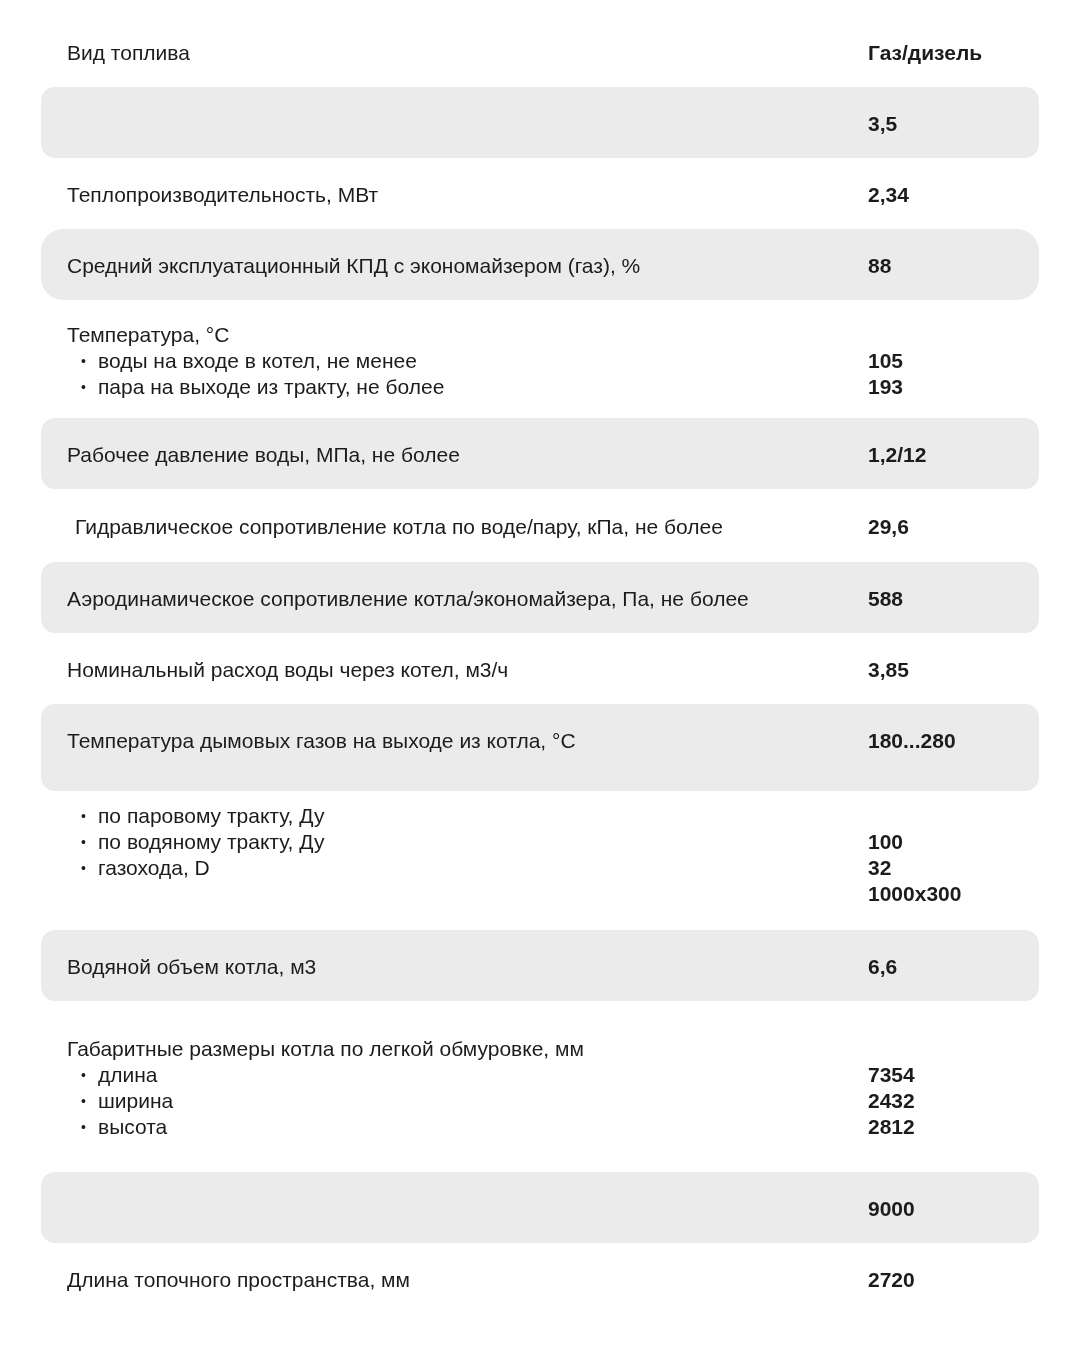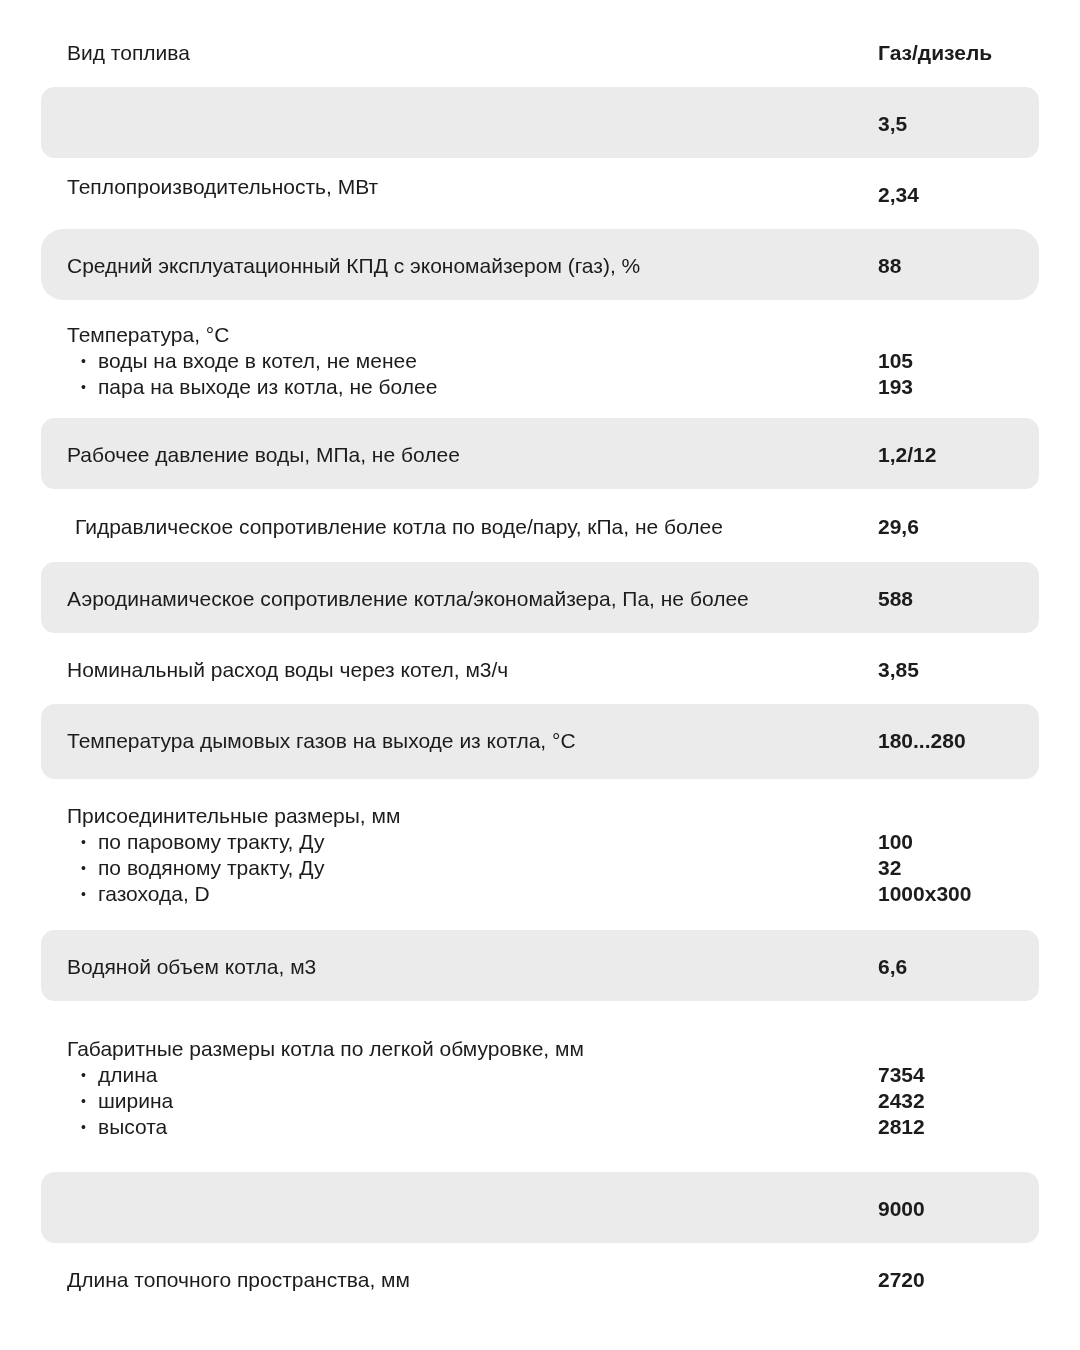--- a/index.html
+++ b/index.html
@@ -13,21 +13,21 @@
     position: absolute; left: 0; width: 998px;
     border-radius: 14px; box-sizing: border-box;
   }
   .row.shaded { background: #ebebeb; }
   .label {
     position: absolute; left: 26px; font-size: 21px; line-height: 26px;
     white-space: nowrap;
   }
   .value {
     position: absolute; left: 827px; font-size: 21px; line-height: 26px;
-    font-weight: bold; white-space: nowrap; margin-left: 10px;
+    font-weight: bold; white-space: nowrap;
   }
   .sub { display: block; padding-left: 31px; position: relative; }
   .sub .dot {
     position: absolute; left: 14px; top: 0; font-size: 14px;
   }
   .vline { display: block; }
 </style>
 </head>
 <body>
 
@@ -36,34 +36,34 @@
   <div class="row" style="top:0;height:72px;">
     <span class="label" style="top:24px;">Вид топлива</span>
     <span class="value" style="top:24px;">Газ/дизель</span>
   </div>
 
   <div class="row shaded" style="top:71px;height:71px;">
     <span class="value" style="top:24px;">3,5</span>
   </div>
 
   <div class="row" style="top:142px;height:71px;">
-    <span class="label" style="top:16px;">Теплопроизводительность, МВт</span>
+    <span class="label" style="top:24px;">Теплопроизводительность, МВт</span>
     <span class="value" style="top:24px;">2,34</span>
   </div>
 
   <div class="row shaded" style="top:213px;height:71px;border-radius:22px;">
     <span class="label" style="top:24px;">Средний эксплуатационный КПД с экономайзером (газ), %</span>
     <span class="value" style="top:24px;">88</span>
   </div>
 
   <div class="row" style="top:284px;height:118px;">
     <div class="label" style="top:22px;">
       <span class="vline">Температура, °C</span>
       <span class="sub"><span class="dot">•</span><span>воды на входе в котел, не менее</span></span>
-      <span class="sub"><span class="dot">•</span><span>пара на выходе из котла, не более</span></span>
+      <span class="sub"><span class="dot">•</span><span>пара на выходе из тракту, не более</span></span>
     </div>
     <div class="value" style="top:48px;">
       <span class="vline">105</span>
       <span class="vline">193</span>
     </div>
   </div>
 
   <div class="row shaded" style="top:402px;height:71px;">
     <span class="label" style="top:24px;">Рабочее давление воды, МПа, не более</span>
     <span class="value" style="top:24px;">1,2/12</span>
@@ -77,28 +77,27 @@
   <div class="row shaded" style="top:546px;height:71px;">
     <span class="label" style="top:24px;">Аэродинамическое сопротивление котла/экономайзера, Па, не более</span>
     <span class="value" style="top:24px;">588</span>
   </div>
 
   <div class="row" style="top:617px;height:71px;">
     <span class="label" style="top:24px;">Номинальный расход воды через котел, м3/ч</span>
     <span class="value" style="top:24px;">3,85</span>
   </div>
 
-  <div class="row shaded" style="top:688px;height:75px;">
+  <div class="row shaded" style="top:688px;height:87px;">
     <span class="label" style="top:24px;">Температура дымовых газов на выходе из котла, °C</span>
     <span class="value" style="top:24px;">180...280</span>
   </div>
 
   <div class="row" style="top:759px;height:155px;">
     <div class="label" style="top:28px;">
-      <span class="vline">Присоединительные размеры, мм</span>
       <span class="sub"><span class="dot">•</span><span>по паровому тракту, Ду</span></span>
       <span class="sub"><span class="dot">•</span><span>по водяному тракту, Ду</span></span>
       <span class="sub"><span class="dot">•</span><span>газохода, D</span></span>
     </div>
     <div class="value" style="top:54px;">
       <span class="vline">100</span>
       <span class="vline">32</span>
       <span class="vline">1000х300</span>
     </div>
   </div>

